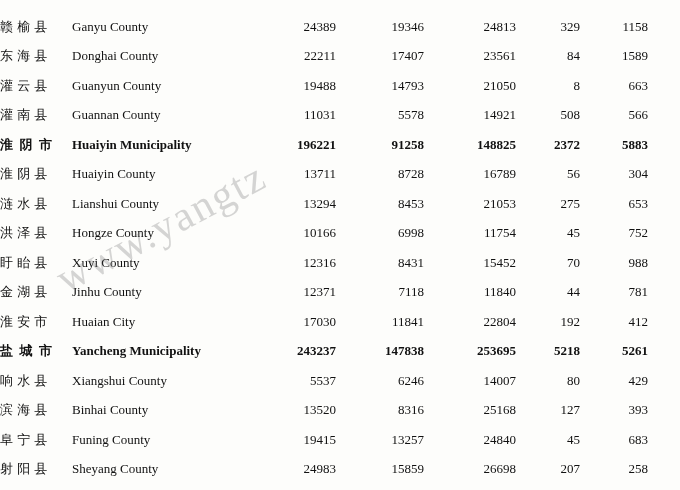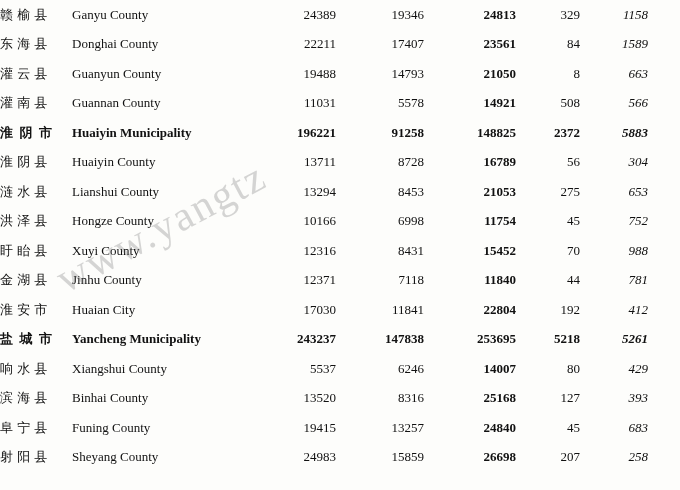--- a/index.html
+++ b/index.html
@@ -76,30 +76,30 @@
     font-size: 13px;
     border-right: 1px solid #222;
   }
   td.num {
     text-align: right;
     padding-right: 10px;
     font-size: 13px;
   }
   td.n1 { width: 92px; }
   td.n2 { width: 88px; }
-  td.n3 { width: 92px; font-weight: bold; }
+  td.n3 { width: 92px; }
   td.n4 { width: 64px; margin-top: 16px; }
-  td.n5 { width: 68px; font-style: italic; }
+  td.n5 { width: 68px; }
   td.n6 { width: 72px; }
 
   tr.bold td { font-weight: bold; }
   tr.bold td.c-cn { letter-spacing: 1px; }
 
   
-  #sheet { padding-top: 0; }
+  #sheet { padding-top: 12px; }
 </style>
 </head>
 <body>
 
 <div id="watermark">
   <div class="wm-text wm1">www.yangtz</div>
 </div>
 
 <div id="sheet">
   <table class="data">

